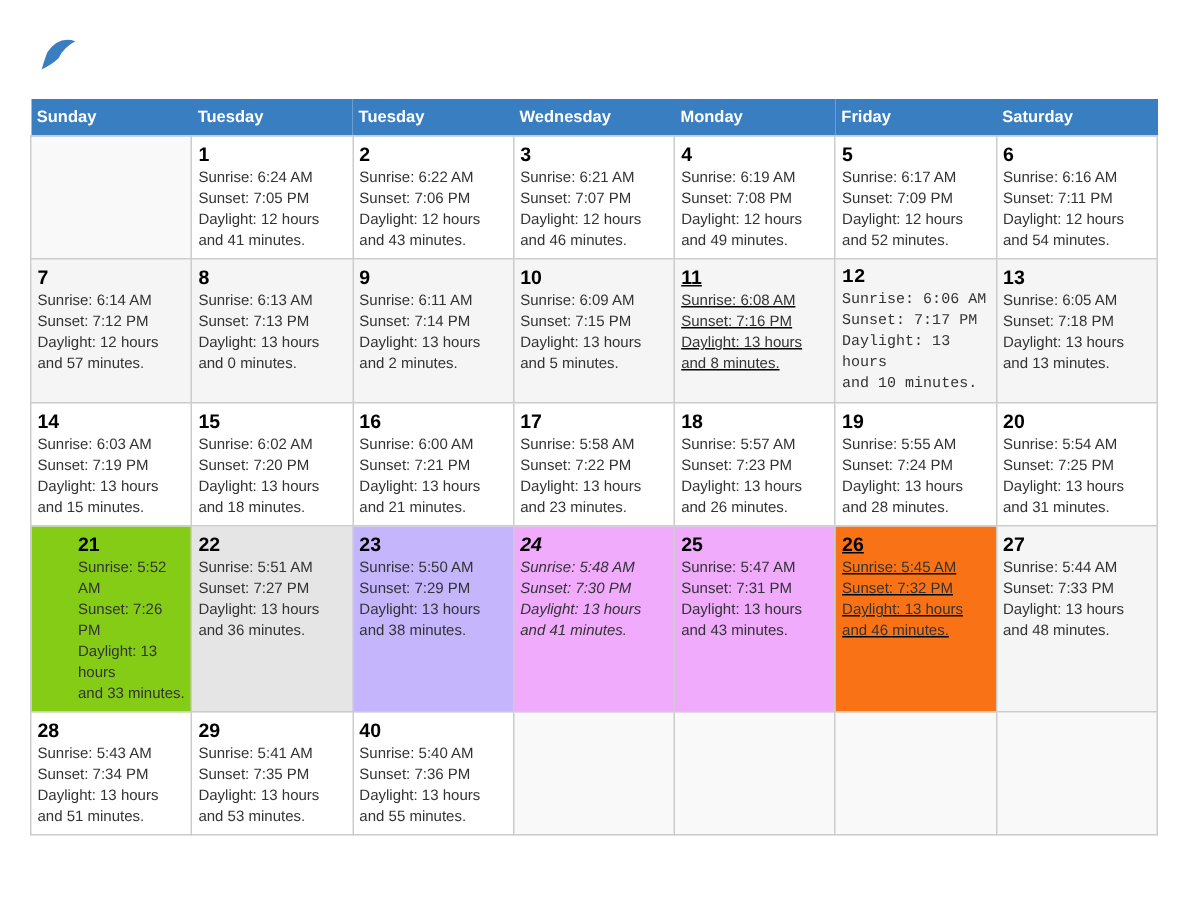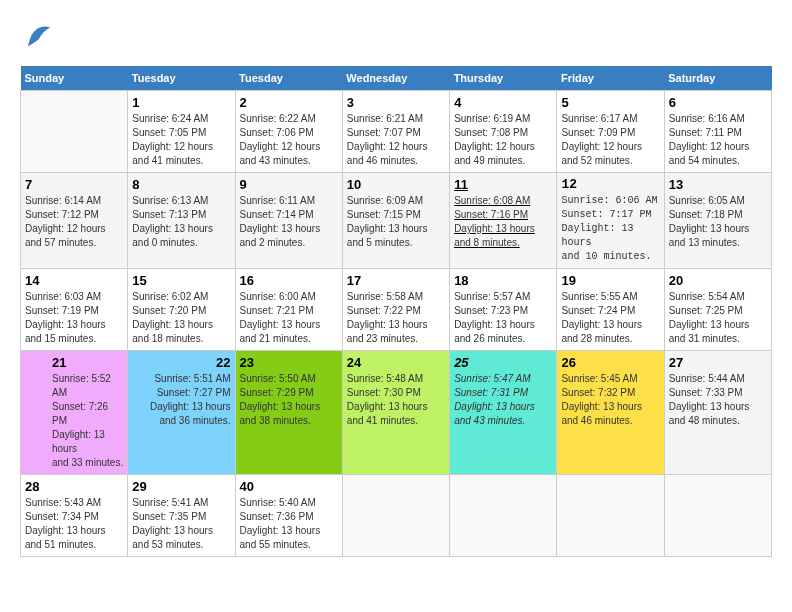--- a/index.html
+++ b/index.html
@@ -113,21 +113,21 @@
   </div>
 </div>
 
 <table class="calendar">
   <thead>
     <tr>
     <th>Sunday</th>
         <th>Tuesday</th>
         <th>Tuesday</th>
         <th>Wednesday</th>
-        <th>Thursday</th>
+        <th>Monday</th>
         <th>Friday</th>
         <th>Saturday</th>
       </tr>
   </thead>
   <tbody id="calendar-body">
   <tr class="week-row">
         <td class="empty-cell"></td>
         <td>
           <span class="day-number">1</span>
           <div class="day-info">Sunrise: 6:24 AM<br>Sunset: 7:05 PM<br>Daylight: 12 hours<br>and 41 minutes.</div>
@@ -207,41 +207,41 @@
         <td>
           <span class="day-number">19</span>
           <div class="day-info">Sunrise: 5:55 AM<br>Sunset: 7:24 PM<br>Daylight: 13 hours<br>and 28 minutes.</div>
         </td>
         <td>
           <span class="day-number">20</span>
           <div class="day-info">Sunrise: 5:54 AM<br>Sunset: 7:25 PM<br>Daylight: 13 hours<br>and 31 minutes.</div>
         </td>
       </tr>
       <tr class="week-row">
-        <td style="background: #f0abfc; padding-left: 31px;">
+        <td style="background: #84cc16; padding-left: 31px;">
           <span class="day-number">21</span>
           <div class="day-info">Sunrise: 5:52 AM<br>Sunset: 7:26 PM<br>Daylight: 13 hours<br>and 33 minutes.</div>
         </td>
-        <td style="background: #7dd3fc; text-align: right;">
+        <td style="background: #e5e5e5;">
           <span class="day-number">22</span>
           <div class="day-info">Sunrise: 5:51 AM<br>Sunset: 7:27 PM<br>Daylight: 13 hours<br>and 36 minutes.</div>
         </td>
-        <td style="background: #84cc16;">
+        <td style="background: #c4b5fd;">
           <span class="day-number">23</span>
           <div class="day-info">Sunrise: 5:50 AM<br>Sunset: 7:29 PM<br>Daylight: 13 hours<br>and 38 minutes.</div>
         </td>
-        <td style="background: #bef264;">
+        <td style="background: #f0abfc; font-style: italic;">
           <span class="day-number">24</span>
           <div class="day-info">Sunrise: 5:48 AM<br>Sunset: 7:30 PM<br>Daylight: 13 hours<br>and 41 minutes.</div>
         </td>
-        <td style="background: #5eead4; font-style: italic;">
+        <td style="background: #f0abfc;">
           <span class="day-number">25</span>
           <div class="day-info">Sunrise: 5:47 AM<br>Sunset: 7:31 PM<br>Daylight: 13 hours<br>and 43 minutes.</div>
         </td>
-        <td style="background: #fde047;">
+        <td style="background: #f97316; text-decoration: underline;">
           <span class="day-number">26</span>
           <div class="day-info">Sunrise: 5:45 AM<br>Sunset: 7:32 PM<br>Daylight: 13 hours<br>and 46 minutes.</div>
         </td>
         <td style="background: rgb(245, 245, 245);">
           <span class="day-number">27</span>
           <div class="day-info">Sunrise: 5:44 AM<br>Sunset: 7:33 PM<br>Daylight: 13 hours<br>and 48 minutes.</div>
         </td>
       </tr>
       <tr class="week-row">
         <td>

